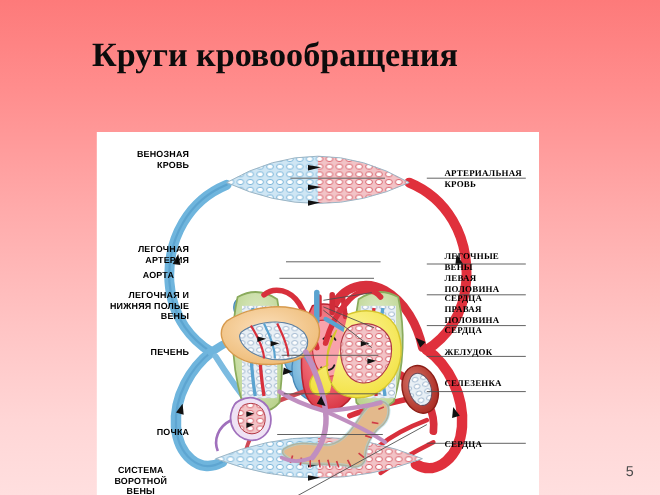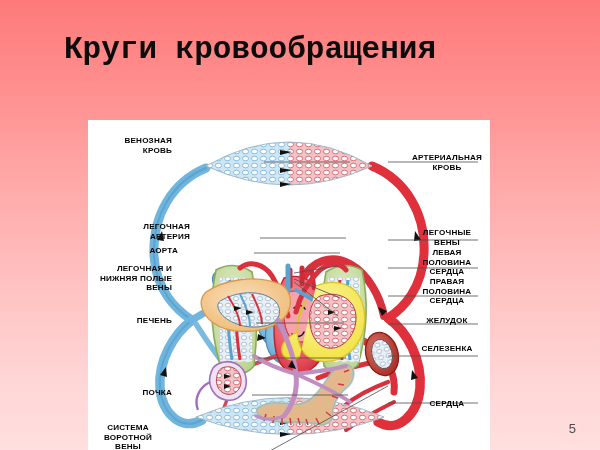--- a/index.html
+++ b/index.html
@@ -16,21 +16,21 @@
     position: relative;
   }
 
   
   .slide-title {
     position: absolute;
     left: 0;
     top: 30px;
     width: 500px;
     text-align: center;
-    font-family: Liberation Mono, monospace;
+    font-family: Liberation Serif, serif;
     font-weight: bold;
     font-size: 31px;
     line-height: 40px;
     color: #0c0c0c;
     letter-spacing: 0px;
     white-space: nowrap;
   }
 
   
   .page-number {
@@ -67,21 +67,21 @@
     position: absolute;
     font-family: "Liberation Sans", sans-serif;
     font-weight: bold;
     font-size: 8.1px;
     line-height: 9.6px;
     letter-spacing: 0.2px;
     color: #000000;
     white-space: pre-line;
   }
   .lbl-left  { text-align: right; }
-  .lbl-right { text-align: center; }
+  .lbl-right { text-align: left; font-family: Liberation Serif, serif; }
 </style>
 </head>
 <body>
 
 <div class="slide-title">Круги кровообращения</div>
 
 <div class="figure-panel">
 
   <svg class="figure-svg" viewBox="0 0 402 341">
     <defs>
@@ -381,24 +381,24 @@
       <line x1="390" y1="176" x2="300" y2="176"></line>
       <line x1="390" y1="204" x2="300" y2="204"></line>
       <line x1="390" y1="236" x2="300" y2="236"></line>
       <line x1="390" y1="283" x2="300" y2="283"></line>
     </g>
   </svg>
 
   <div class="lbl lbl-left" style="right:318px; top:16px; width:88px;">ВЕНОЗНАЯ
 КРОВЬ</div>
 
-  <div class="lbl lbl-left" style="right:300px; top:102px; width:92px;">ЛЕГОЧНАЯ
+  <div class="lbl lbl-left" style="right:318px; top:102px; width:92px;">ЛЕГОЧНАЯ
 АРТЕРИЯ</div>
 
-  <div class="lbl lbl-left" style="right:312px; top:126px; width:92px;">АОРТА</div>
+  <div class="lbl lbl-left" style="right:300px; top:126px; width:92px;text-align:center;">АОРТА</div>
 
   <div class="lbl lbl-left" style="right:318px; top:144px; width:98px;">ЛЕГОЧНАЯ И
 НИЖНЯЯ ПОЛЫЕ
 ВЕНЫ</div>
 
   <div class="lbl lbl-left" style="right:318px; top:196px; width:88px;">ПЕЧЕНЬ</div>
 
 
   <div class="lbl lbl-left" style="right:318px; top:268px; width:88px;">ПОЧКА</div>
 

